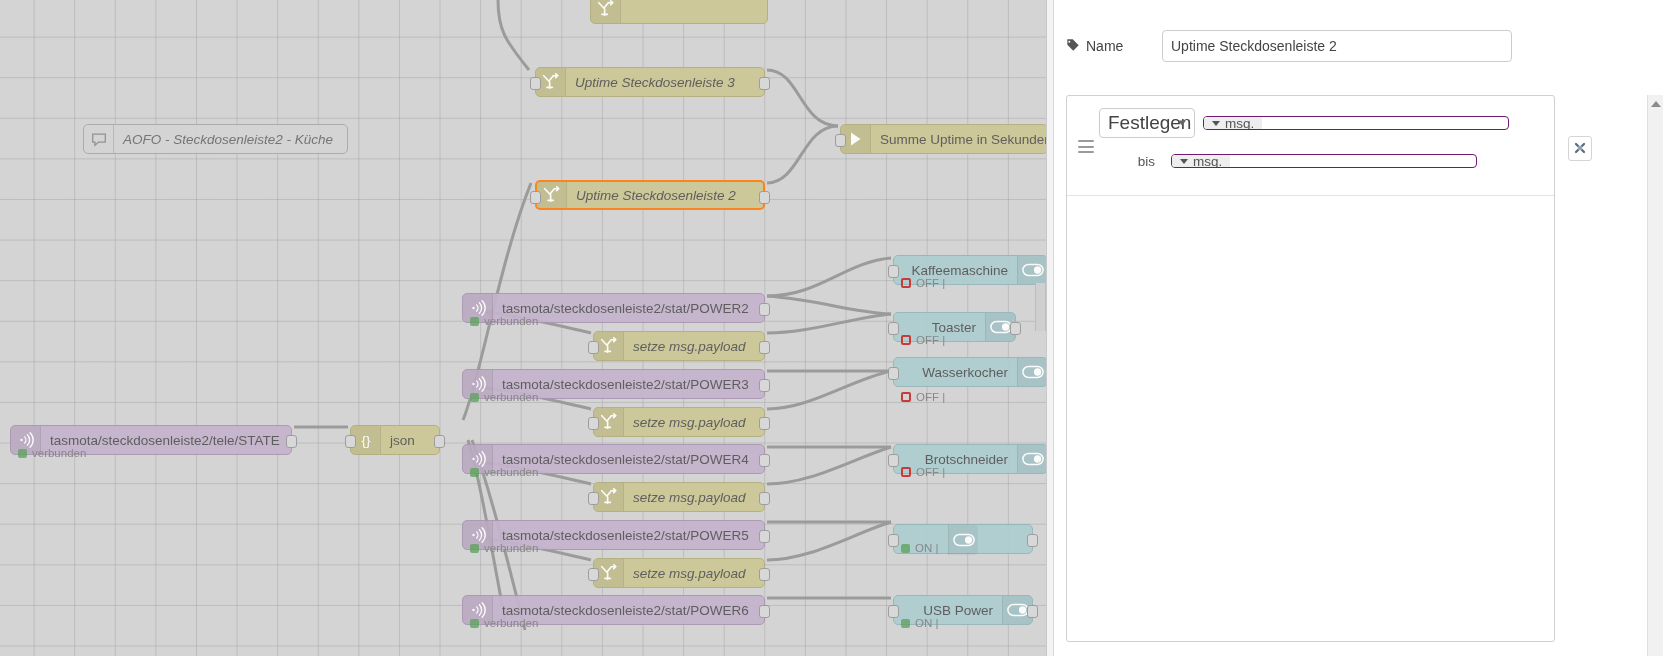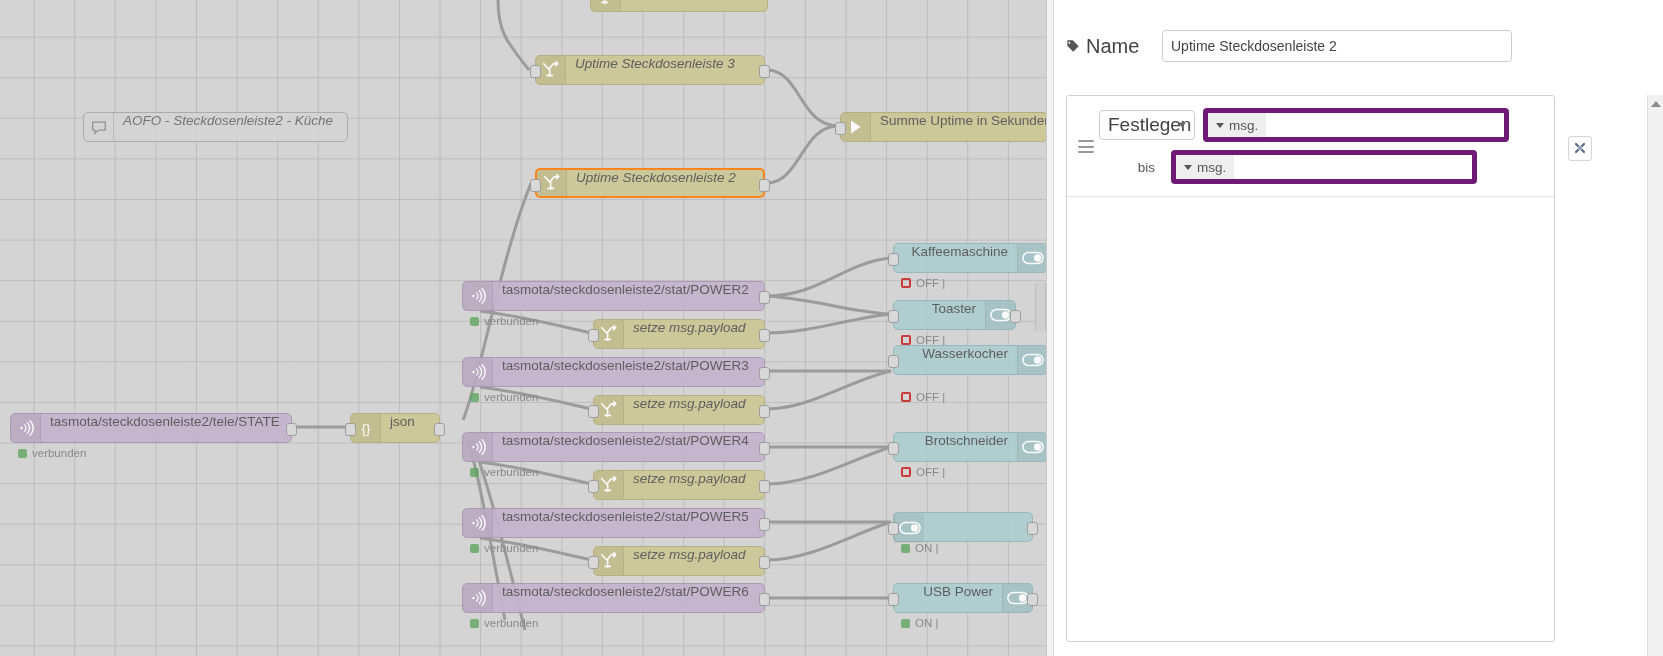--- a/index.html
+++ b/index.html
@@ -25,21 +25,23 @@
     overflow: hidden;
   }
   #wires { position: absolute; left: 0; top: 0; width: 1046px; height: 656px; pointer-events: none; }
 
   .node {
     position: absolute;
     height: 30px;
     border-radius: 5px;
     border: 1px solid #999;
     display: flex;
+    align-items: center;
     opacity: 0.92;
+    margin-top: 12px;
   }
   .node .ic {
     width: 30px; height: 100%;
     display: flex; align-items: center; justify-content: center;
     border-right: 1px solid rgba(0,0,0,0.08);
     border-radius: 4px 0 0 4px;
     background: rgba(0,0,0,0.05);
     flex: 0 0 30px;
   }
   .node .lbl {
@@ -109,21 +111,21 @@
 
   
   #panel {
     position: absolute; left: 1055px; top: 0;
     width: 608px; height: 656px;
     background: #fff;
   }
   .form-row { display: flex; align-items: center; padding: 0 0 0 11px; }
   .form-label {
     width: 96px;
-    font-size: 20px;
+    font-size: 14px;
     color: #444;
     display: flex; align-items: center; gap: 6px;
     white-space: nowrap;
   }
   .svgic { display: inline-block; vertical-align: middle; }
   .text-input {
     height: 32px;
     border: 1px solid #ccc;
     border-radius: 4px;
     padding: 0 8px;
@@ -174,23 +176,23 @@
   .select-box .caret {
     position: absolute; right: 8px; top: 50%; transform: translateY(-50%);
     width: 0; height: 0;
     border-left: 4px solid transparent;
     border-right: 4px solid transparent;
     border-top: 5px solid #666;
   }
 
   .typed-input {
     display: flex; align-items: stretch;
-    height: 34px;
+    height: 14px;
     width: 306px;
-    border: 5px solid #701a75;
+    border: 1px solid #701a75;
     border-radius: 4px;
     background: #fff;
     overflow: hidden;
   }
   .typed-input .type-sel {
     display: flex; align-items: center; gap: 5px;
     background: #eee;
     padding: 0 7px 0 8px;
     font-size: 13.5px;
     color: #555;

